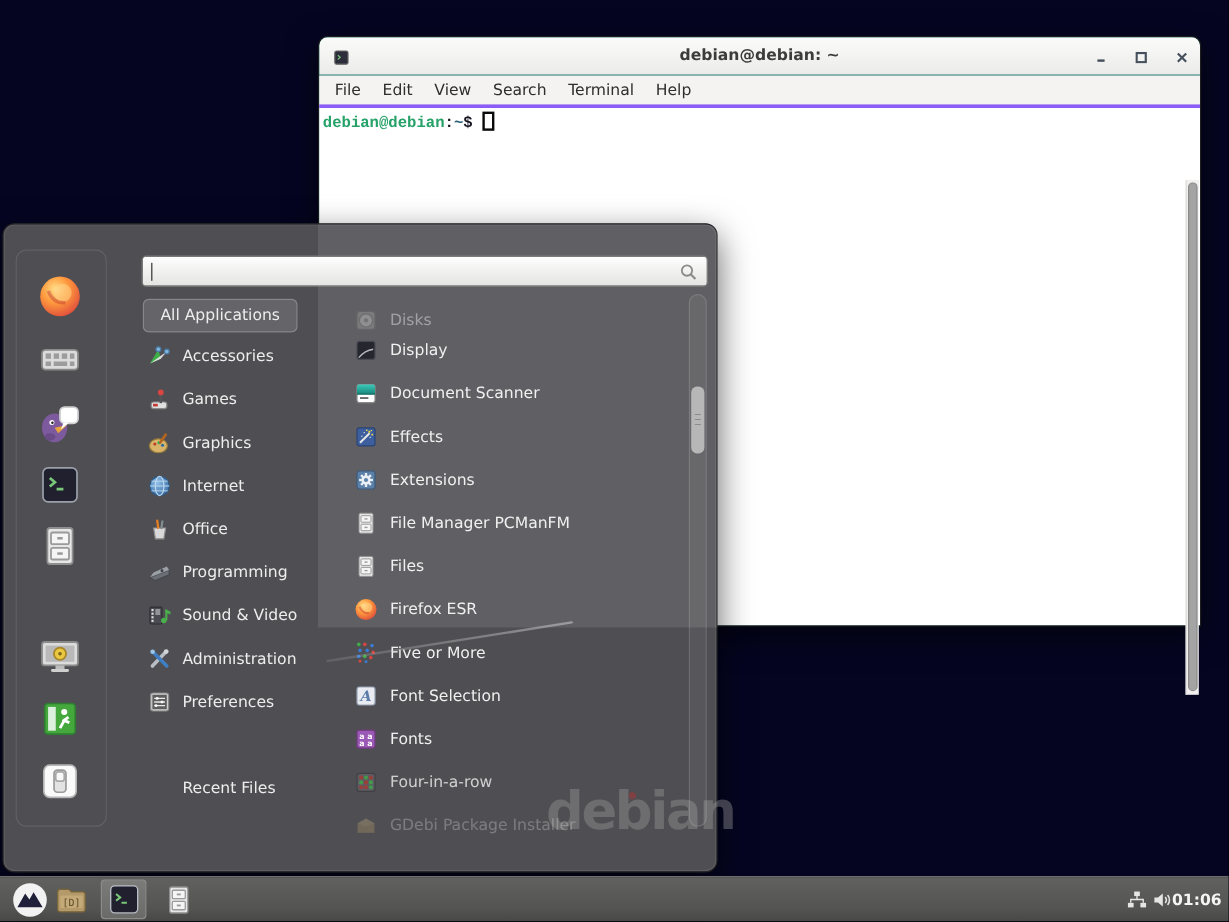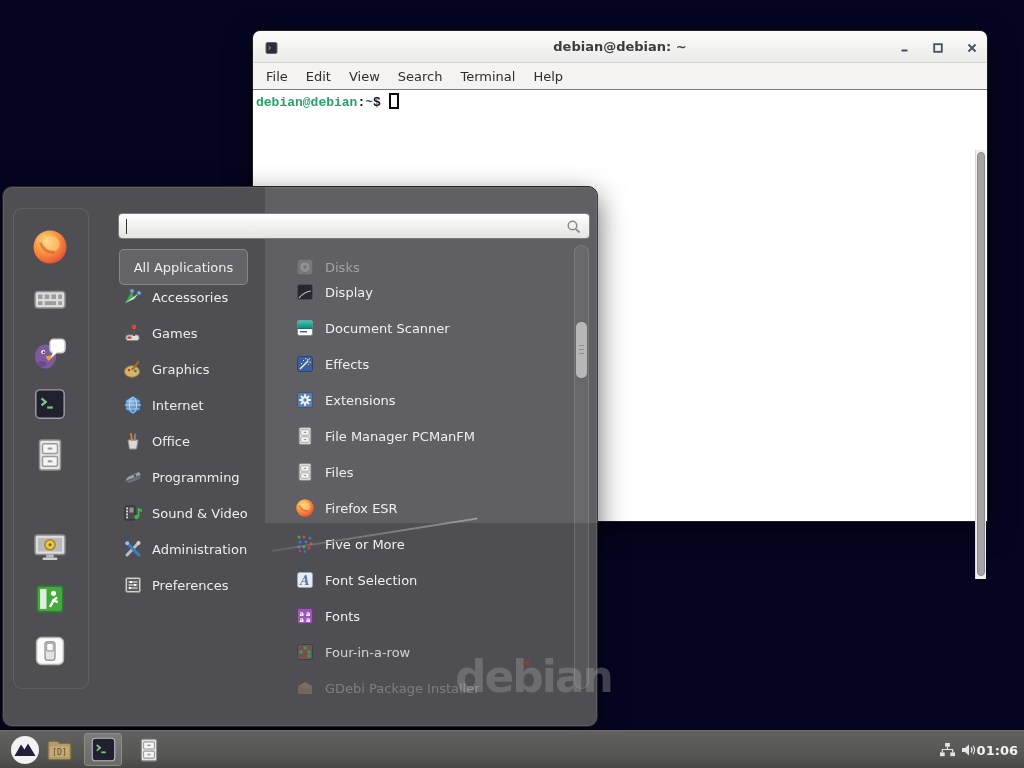--- a/index.html
+++ b/index.html
@@ -1,31 +1,31 @@
 <!DOCTYPE html>
 <html><head>
 <meta charset="utf-8">
 <style>
   html,body{margin:0;padding:0;background:#000;}
   .stage{position:relative;width:1024px;height:768px;overflow:hidden;
          background:#050522;font-family:"DejaVu Sans","Liberation Sans",sans-serif;}
   .stage *{box-sizing:border-box;}
 
   
-  .term-window{position:absolute;left:252px;top:30px;width:736px;height:492px;z-index:1;
+  .term-window{position:absolute;left:265px;top:30px;width:736px;height:492px;z-index:1;
     background:#0f766e;border:1px solid #1e1e1e;border-radius:8px 8px 0 0;
     box-shadow:0 8px 26px rgba(0,0,0,.55);}
   .term-titlebar{position:relative;height:32px;border-radius:7px 7px 0 0;
     background:linear-gradient(#fbfbfa,#ebebe9);border-bottom:1px solid #d6d4d0;
     display:flex;align-items:center;justify-content:center;}
   .term-title{font-size:13px;font-weight:bold;color:#3c3c3c;}
   .term-app-icon{position:absolute;left:12px;top:9px;width:14px;height:14px;}
   .win-btn{position:absolute;top:9px;width:15px;height:15px;display:flex;align-items:center;justify-content:center;cursor:default;}
   .win-btn-min{left:644px;} .win-btn-max{left:677px;} .win-btn-close{left:711px;}
-  .term-menubar{height:27px;background:#f4f3f1;border-bottom:1px solid #8b5cf6;
+  .term-menubar{height:27px;background:#f4f3f1;border-bottom:3px solid #8b5cf6;
     display:flex;align-items:center;padding-left:4px;}
   .menubar-item{font-size:13px;color:#2e2e2e;padding:0 9px;}
   .term-content{position:relative;height:431px;background:#fff;
     font-family:Liberation Mono, monospace;}
   .prompt-line{position:absolute;left:3px;top:3px;font-size:13px;font-weight:bold;white-space:pre;}
   .p-user{color:#26a269;} .p-dark{color:#171421;} .p-path{color:#2a5f7a;}
   .term-cursor{display:inline-block;width:10px;height:16px;border:2px solid #0a0a0a;
     margin-left:8px;vertical-align:-3px;background:#fff;}
   .term-scrollbar{position:absolute;right:1px;top:60px;width:11px;height:429px;
     background:#f1f0ee;border-left:1px solid #dddcda;}
@@ -43,21 +43,21 @@
   .watermark-dot{position:absolute;left:521px;top:473px;width:6px;height:6px;border-radius:50%;
     background:rgba(165,55,55,.55);z-index:1;}
   .sidebar-frame{position:absolute;left:10px;top:21px;width:76px;height:481px;z-index:2;
     border:1px solid rgba(255,255,255,.10);border-radius:9px;}
   .sidebar-shortcut{position:absolute;left:27px;width:40px;height:40px;z-index:3;
     display:flex;align-items:center;justify-content:center;}
   .menu-search{position:absolute;left:115px;top:26px;width:472px;height:26px;z-index:3;
     background:linear-gradient(#fefefe,#e4e4e2);border:1px solid #7d7d7d;border-radius:4px;}
   .search-caret{position:absolute;left:7px;top:5px;width:1px;height:15px;background:#333;}
   .search-mag{position:absolute;right:7px;top:5px;width:16px;height:16px;}
-  .all-apps-btn{position:absolute;left:116px;top:62px;width:129px;height:36px;z-index:3;
+  .all-apps-btn{position:absolute;left:116px;top:62px;width:129px;height:28px;z-index:3;
     background:rgba(255,255,255,.13);border:1px solid rgba(255,255,255,.22);
     border-radius:5px;display:flex;align-items:center;justify-content:center;
     font-size:13px;color:#f2f2f2;}
   .cat-row{position:absolute;left:120px;width:150px;height:30px;z-index:3;
     display:flex;align-items:center;gap:9px;}
   .cat-row .ic{width:20px;height:20px;flex:0 0 20px;}
   .cat-label{font-size:13px;color:#ededed;white-space:nowrap;}
   .cat-row.no-icon{padding-left:29px;}
   .app-row{position:absolute;left:292px;width:276px;height:36px;z-index:3;
     display:flex;align-items:center;gap:10px;}
@@ -332,20 +332,23 @@
               <line x1="5.5" y1="7" x2="14.5" y2="7"></line>
               <line x1="5.5" y1="10" x2="14.5" y2="10"></line>
               <line x1="5.5" y1="13" x2="14.5" y2="13"></line>
             </g>
             <rect x="7" y="6" width="2" height="2" fill="#fff"></rect>
             <rect x="11" y="9" width="2" height="2" fill="#fff"></rect>
             <rect x="6" y="12" width="2" height="2" fill="#fff"></rect>
           </svg></span>
       <span class="cat-label">Preferences</span>
     </div>
+    <div class="cat-row no-icon" style="top:455px">
+      <span class="cat-label">Recent Files</span>
+    </div>
 
     <div class="app-row faded" style="top:51px">
       <span class="ic"><svg viewBox="0 0 20 20">
             <rect x="2.5" y="2.5" width="15" height="15" rx="2.5" fill="#9b9b9b" stroke="#6f6f6f"></rect>
             <circle cx="10" cy="10" r="5.5" fill="#c9c9c9" stroke="#7d7d7d"></circle>
             <circle cx="10" cy="10" r="1.8" fill="#8a8a8a"></circle>
           </svg></span>
       <span class="app-label">Disks</span>
     </div>
     <div class="app-row" style="top:87px">

